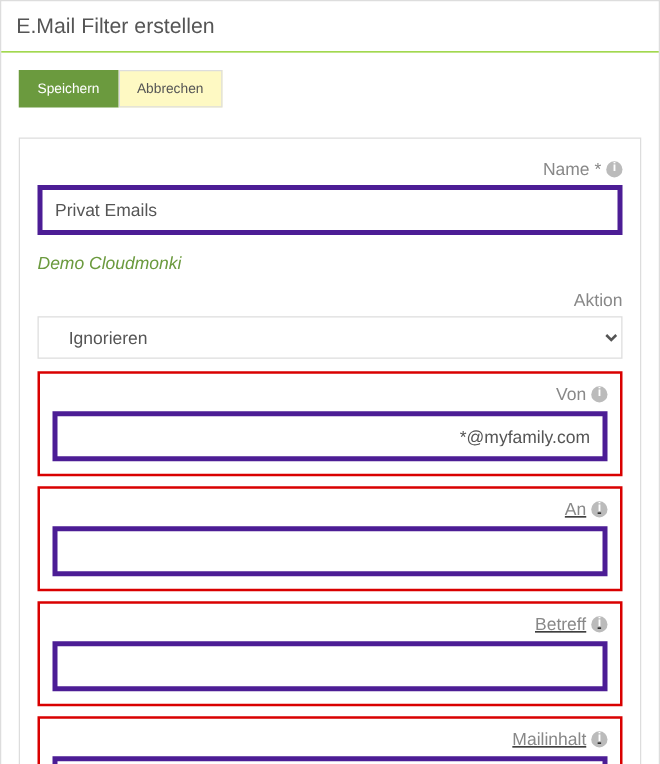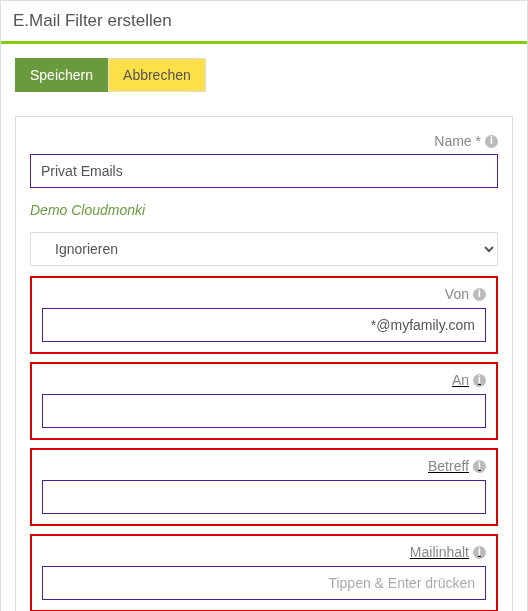--- a/index.html
+++ b/index.html
@@ -1,28 +1,28 @@
 <!DOCTYPE html>
 <html><head>
 <meta charset="utf-8">
 <style>
 * { box-sizing: border-box; margin: 0; padding: 0; }
 body { font-family: "Helvetica Neue", Helvetica, Arial, sans-serif; background: #fff; width: 528px; }
 .panel { border: 1px solid #ddd; background: #fff; }
-.panel-heading { padding: 10px 12px; border-bottom: 3px solid #84cc16; color: #555; font-size: 17px; }
+.panel-heading { padding: 10px 12px; border-bottom: 1px solid #84cc16; color: #555; font-size: 17px; }
 .panel-body { padding: 14px; }
 .btn-row { display: flex; }
-.btn { display: inline-flex; align-items: center; padding: 8px 14px; font-size: 14px; border: 1px solid transparent; cursor: pointer; }
+.btn { display: inline-flex; align-items: center; padding: 8px 14px; font-size: 11px; border: 1px solid transparent; cursor: pointer; }
 .btn-save { background: #6b9a3e; color: #fff; }
-.btn-cancel { background: #fde047; color: #555; border-color: #ddd; }
+.btn-cancel { background: #fef9c3; color: #555; border-color: #ddd; }
 .form-card { border: 1px solid #ddd; margin-top: 24px; padding: 16px 14px 12px; }
 .form-group { margin-bottom: 14px; }
 .form-label { color: #888; font-size: 14px; display: flex; align-items: center; gap: 4px; margin-bottom: 5px; justify-content: flex-end; }
 .info-icon { width: 13px; height: 13px; border-radius: 50%; background: #bbb; color: #fff; font-size: 10px; font-weight: bold; display: inline-flex; align-items: center; justify-content: center; line-height: 1; }
-.form-control { width: 100%; border: 1px solid #4c1d95; padding: 8px 10px; font-size: 14px; color: #555; background: #fff; outline: none; }
+.form-control { width: 100%; border: 4px solid #4c1d95; padding: 8px 10px; font-size: 14px; color: #555; background: #fff; outline: none; }
 .form-control::placeholder { color: #aaa; }
 .select { width: 100%; border: 1px solid #ddd; padding: 7px 20px; font-size: 14px; color: #555; background: #fff; outline: none; height: 34px; }
 .link-like { color: #6b9a3e; font-size: 14px; margin-top: 2px; font-style: italic; }
 .red-box { border: 2px solid #d90000; padding: 8px 10px 10px; margin-bottom: 8px; }
 .red-box .form-label { margin-bottom: 4px; }
 .red-box .form-control { margin-top: 2px; text-align: right; }
 .rb-stack > .red-box + .red-box { margin-top: 8px; text-decoration: underline; }
 </style>
 </head>
 <body>
@@ -44,20 +44,21 @@
           <span class="info-icon">i</span>
         </div>
         <input type="text" class="form-control" value="Privat Emails" style="">
       </div>
 
       <div class="form-group">
         <div class="link-like">Demo Cloudmonki</div>
       </div>
 
       <div class="form-group" style="margin-bottom:10px">
+        <div class="form-label">Aktion</div>
         <select class="select">
           <option>Ignorieren</option>
         </select>
       </div>
 
       <div class="rb-stack">
 
         <div class="red-box">
           <div class="form-label">
             <span>Von</span>

